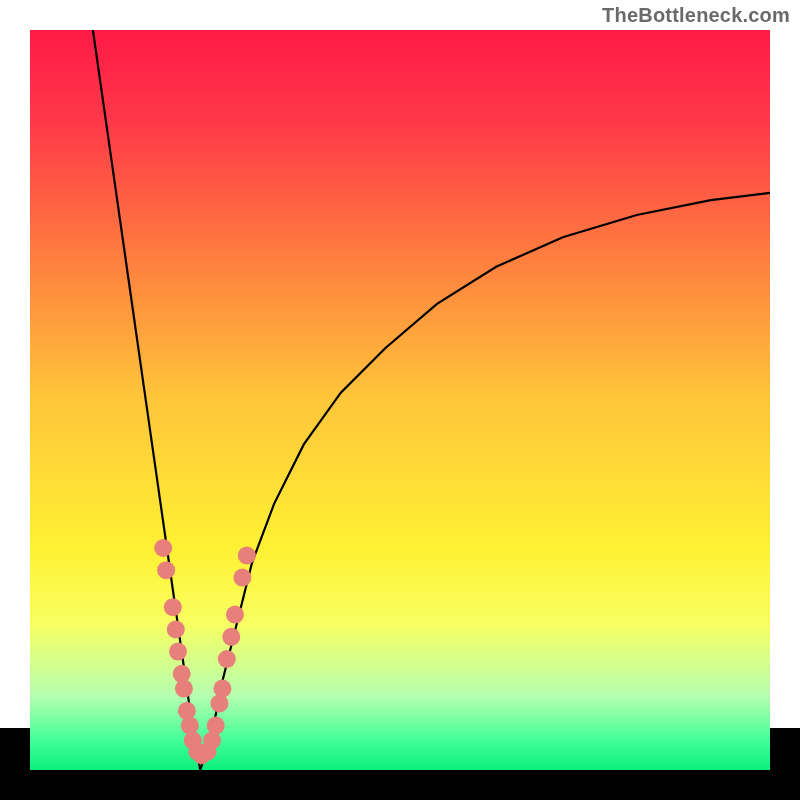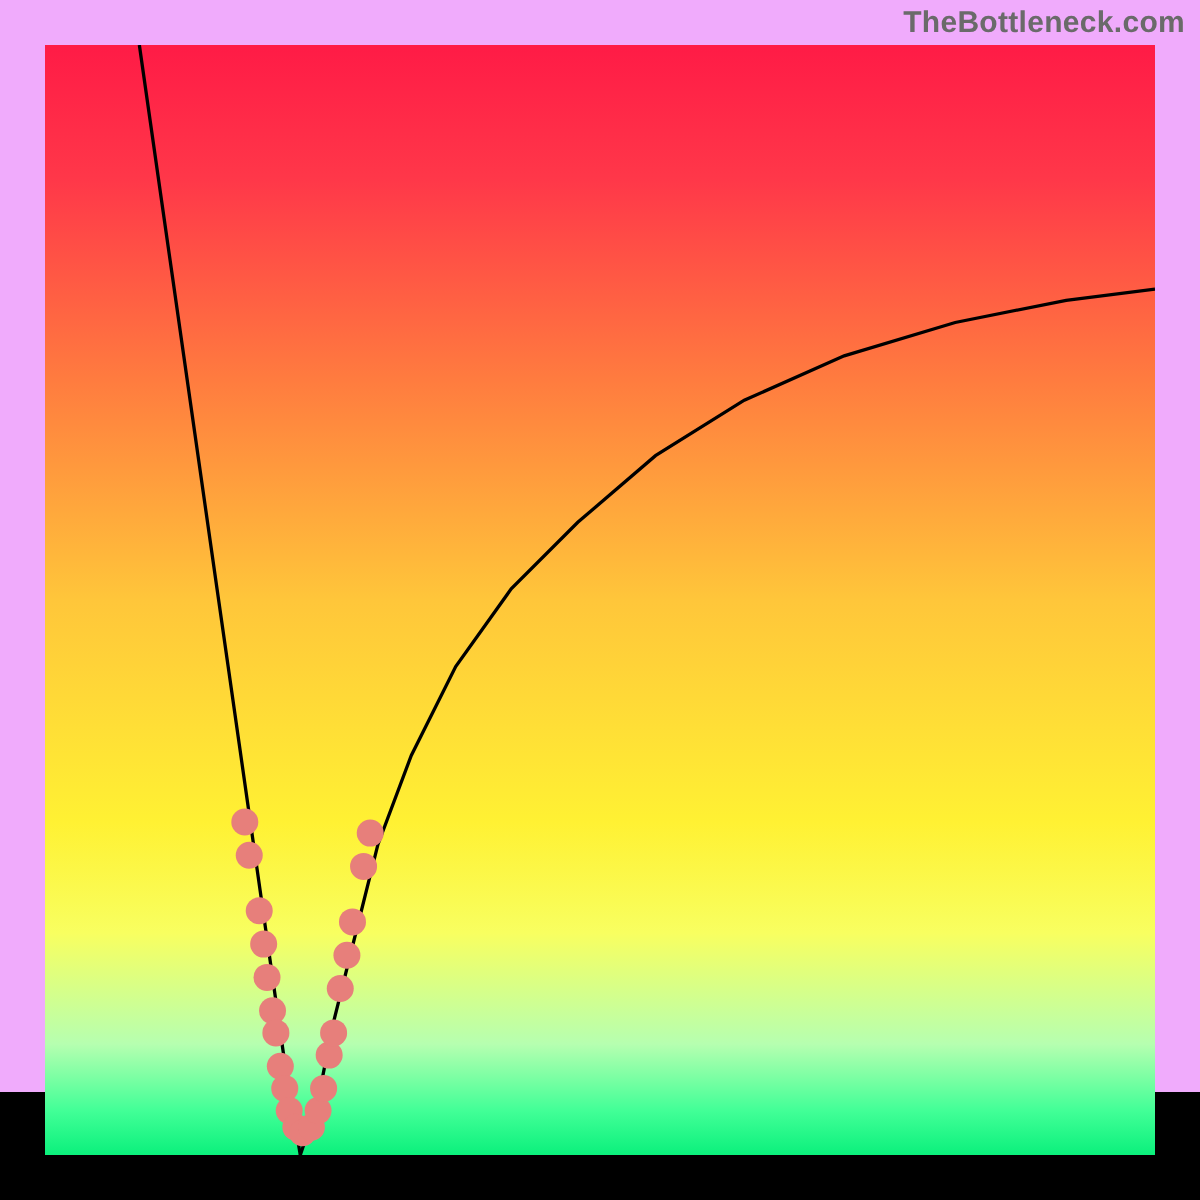--- a/index.html
+++ b/index.html
@@ -8,21 +8,21 @@
     width: 800px;
     height: 800px;
     overflow: hidden;
     background: #000;
     font-family: Arial, Helvetica, sans-serif;
   }
   .frame {
     position: absolute;
     left: 0; top: 0;
     width: 800px; height: 728px;
-    background: #f0abfc;
+    background: #ffffff;
   }
   .plot {
     position: absolute;
     left: 30px;
     top: 30px;
     width: 740px;
     height: 740px;
     overflow: hidden;
   }
   .watermark {

